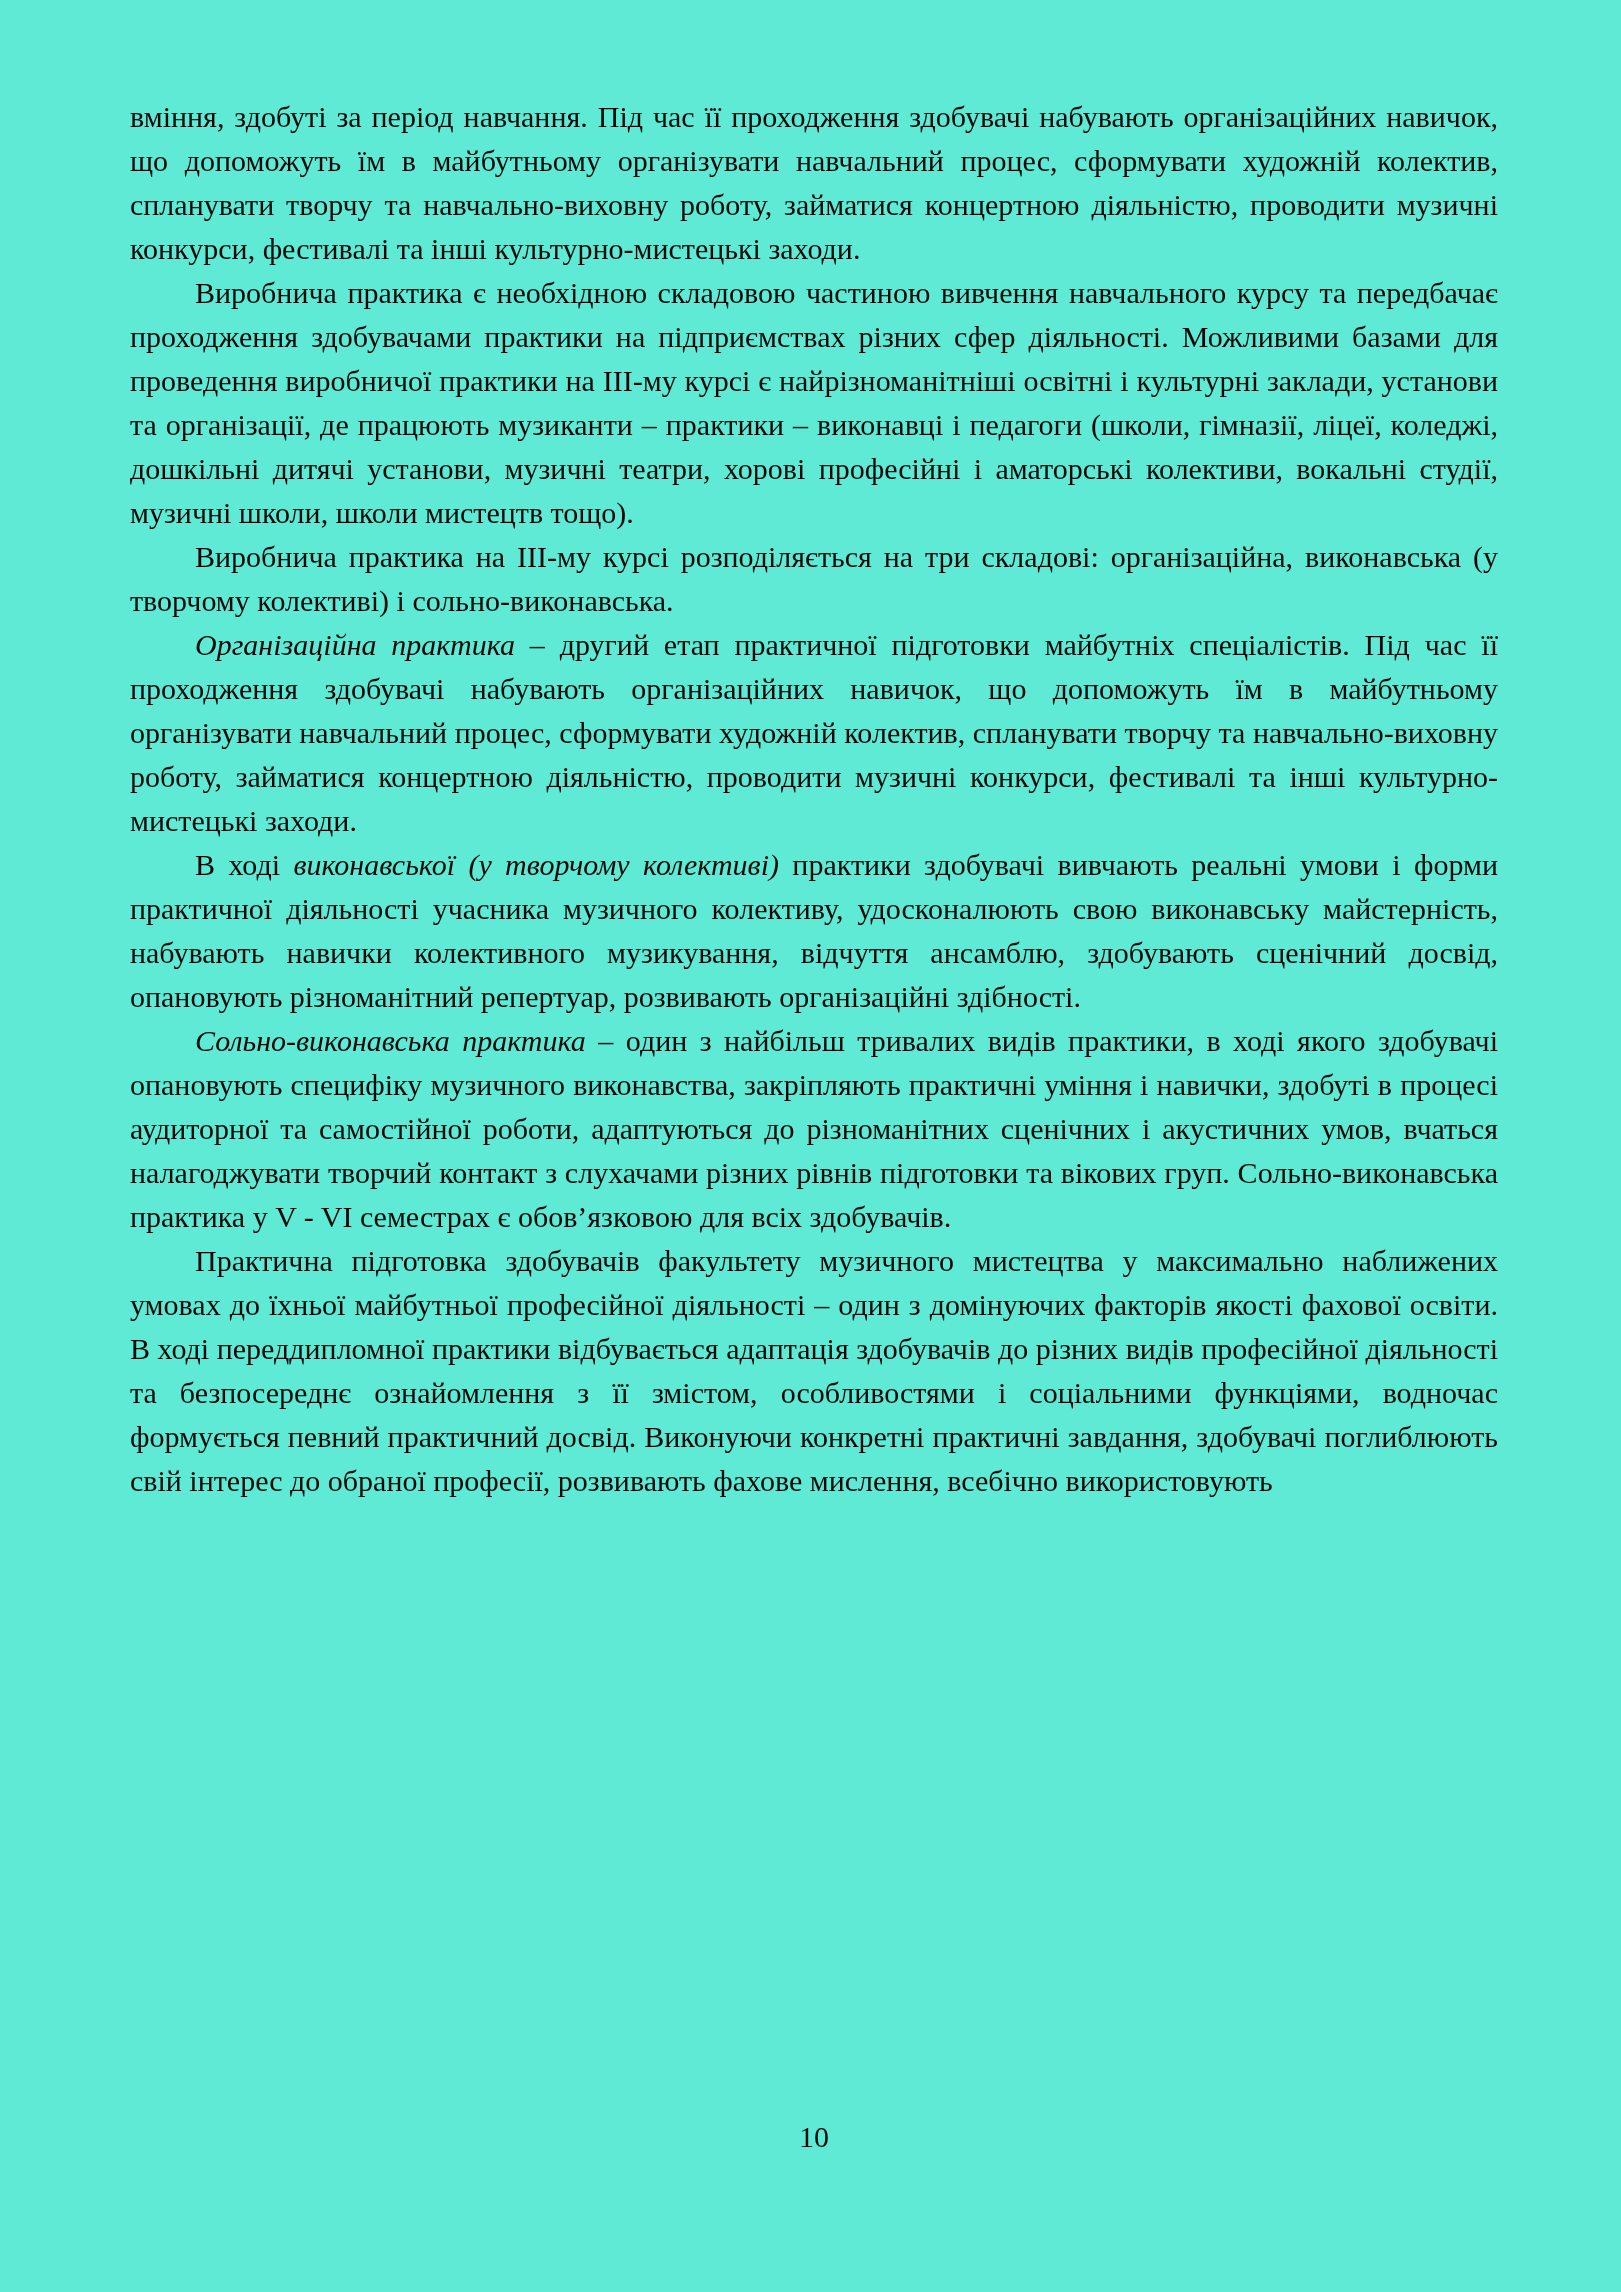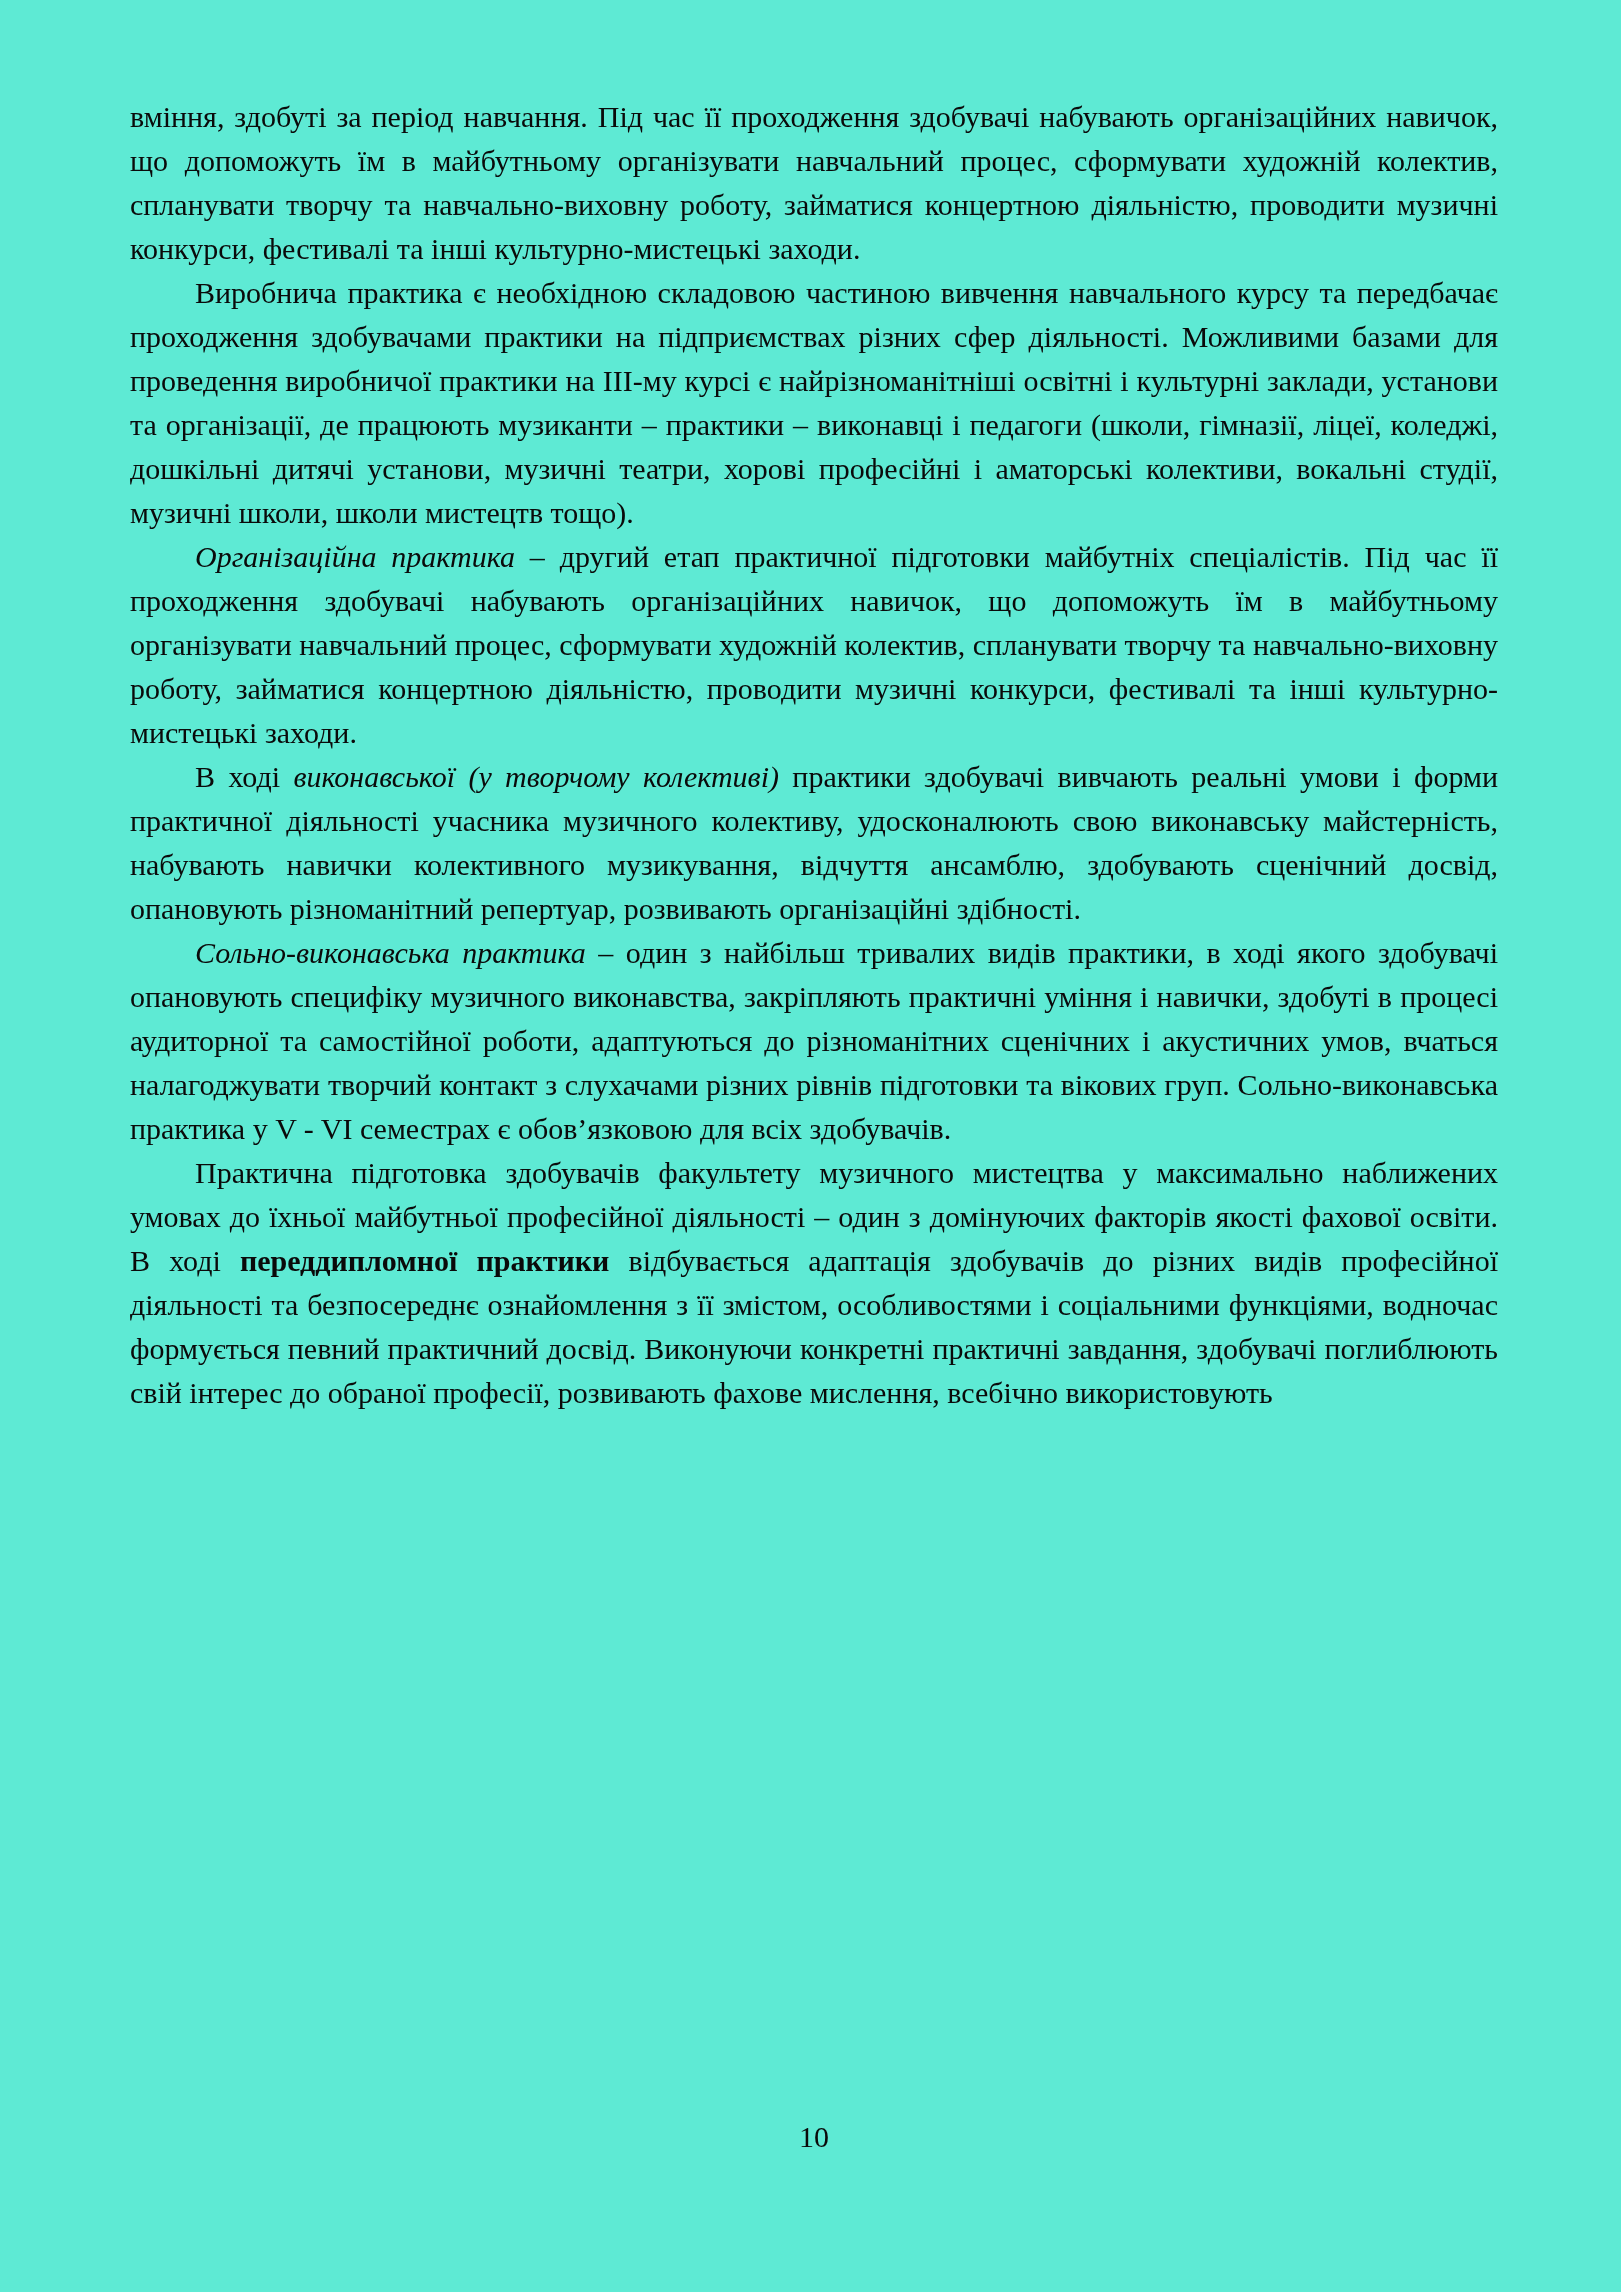--- a/index.html
+++ b/index.html
@@ -34,21 +34,21 @@
     word-spacing: 0px;
     -webkit-font-smoothing: none;
   }
   p.indent {
     text-indent: 65px;
   }
   p.para > i, p.para em {
     font-style: italic;
   }
   p.para > b, p.para strong {
-    font-weight: bold;
+    font-weight: normal;
   }
   .page-number {
     position: absolute;
     left: 130px;
     top: 2115px;
     width: 1368px;
     text-align: center;
     font-family: "Liberation Serif", "DejaVu Serif", serif;
     font-size: 30px;
     line-height: 44px;
@@ -56,20 +56,21 @@
   }
 </style>
 </head>
 <body>
 
 <div class="page">
 
   <div class="text-column">
     <p class="para"><span>вміння, здобуті за період навчання. Під час її проходження здобувачі набувають організаційних навичок, що допоможуть їм в майбутньому організувати навчальний процес, сформувати художній колектив, спланувати творчу та навчально-виховну роботу, займатися концертною діяльністю, проводити музичні конкурси, фестивалі та інші культурно-мистецькі заходи.</span></p>
     <p class="para indent"><span>Виробнича практика є необхідною складовою частиною вивчення навчального курсу та передбачає проходження здобувачами практики на підприємствах різних сфер діяльності. Можливими базами для проведення виробничої практики на ІІІ-му курсі є найрізноманітніші освітні і культурні заклади, установи та організації, де працюють музиканти – практики – виконавці і педагоги (школи, гімназії, ліцеї, коледжі, дошкільні дитячі установи, музичні театри, хорові професійні і аматорські колективи, вокальні студії, музичні школи, школи мистецтв тощо).</span></p>
+    <p class="para indent"><span>Виробнича практика на ІІІ-му курсі розподіляється на три складові: організаційна, виконавська (у творчому колективі) і сольно-виконавська.</span></p>
     <p class="para indent"><i>Організаційна практика</i><span> – другий етап практичної підготовки майбутніх спеціалістів. Під час її проходження здобувачі набувають організаційних навичок, що допоможуть їм в майбутньому організувати навчальний процес, сформувати художній колектив, спланувати творчу та навчально-виховну роботу, займатися концертною діяльністю, проводити музичні конкурси, фестивалі та інші культурно-мистецькі заходи.</span></p>
     <p class="para indent"><span>В ході </span><i>виконавської (у творчому колективі)</i><span> практики здобувачі вивчають реальні умови і форми практичної діяльності учасника музичного колективу, удосконалюють свою виконавську майстерність, набувають навички колективного музикування, відчуття ансамблю, здобувають сценічний досвід, опановують різноманітний репертуар, розвивають організаційні здібності.</span></p>
     <p class="para indent"><i>Сольно-виконавська практика</i><span> – один з найбільш тривалих видів практики, в ході якого здобувачі опановують специфіку музичного виконавства, закріпляють практичні уміння і навички, здобуті в процесі аудиторної та самостійної роботи, адаптуються до різноманітних сценічних і акустичних умов, вчаться налагоджувати творчий контакт з слухачами різних рівнів підготовки та вікових груп. Сольно-виконавська практика у V - VI семестрах є обов’язковою для всіх здобувачів.</span></p>
     <p class="para indent"><span>Практична підготовка здобувачів факультету музичного мистецтва у максимально наближених умовах до їхньої майбутньої професійної діяльності – один з домінуючих факторів якості фахової освіти. В ході </span><b>переддипломної практики</b><span> відбувається адаптація здобувачів до різних видів професійної діяльності та безпосереднє ознайомлення з її змістом, особливостями і соціальними функціями, водночас формується певний практичний досвід. Виконуючи конкретні практичні завдання, здобувачі поглиблюють свій інтерес до обраної професії, розвивають фахове мислення, всебічно використовують</span></p>
   </div>
 
   <div class="page-number">10</div>
 
 </div>
 

